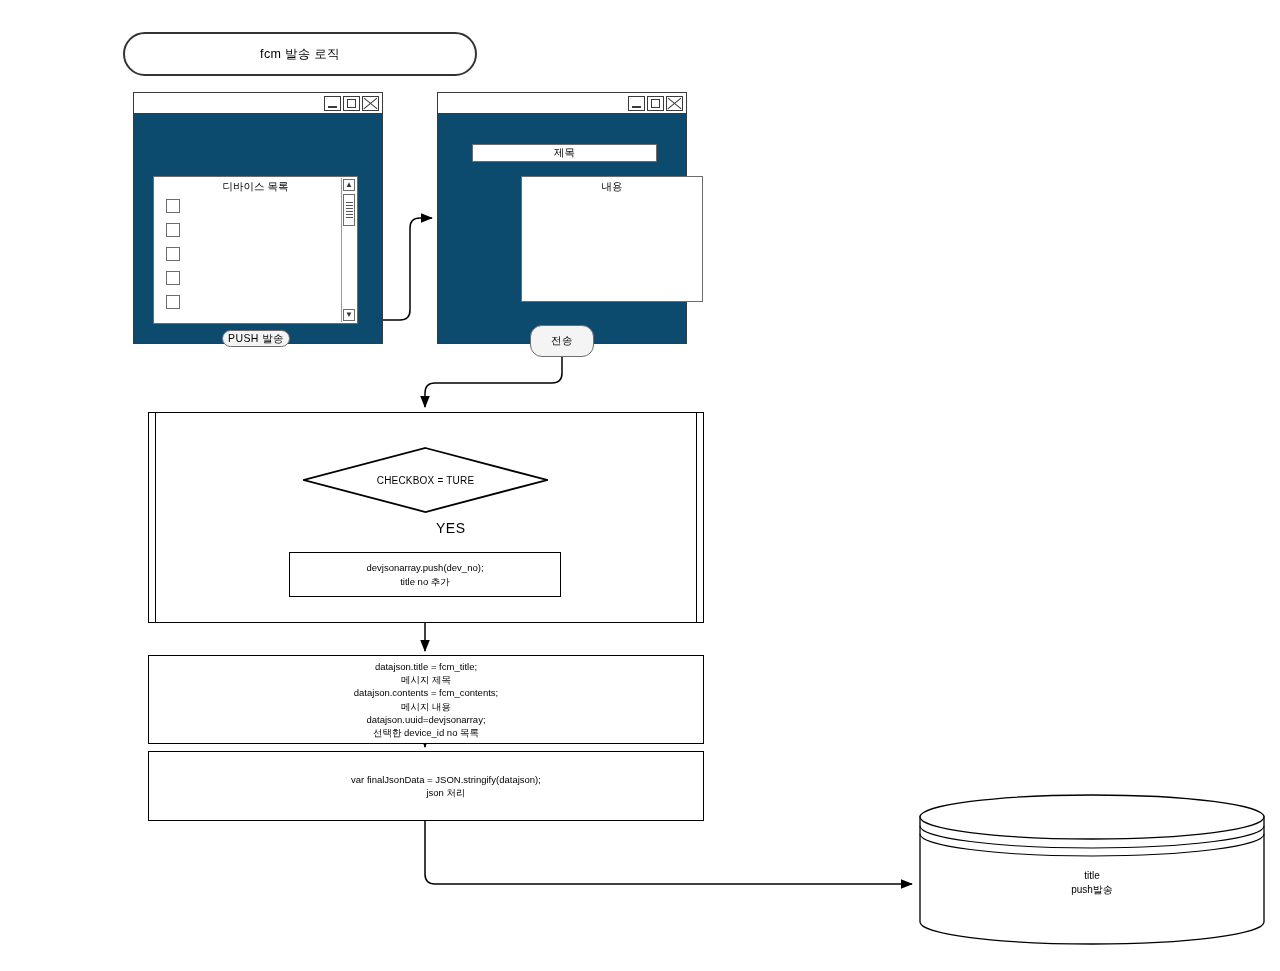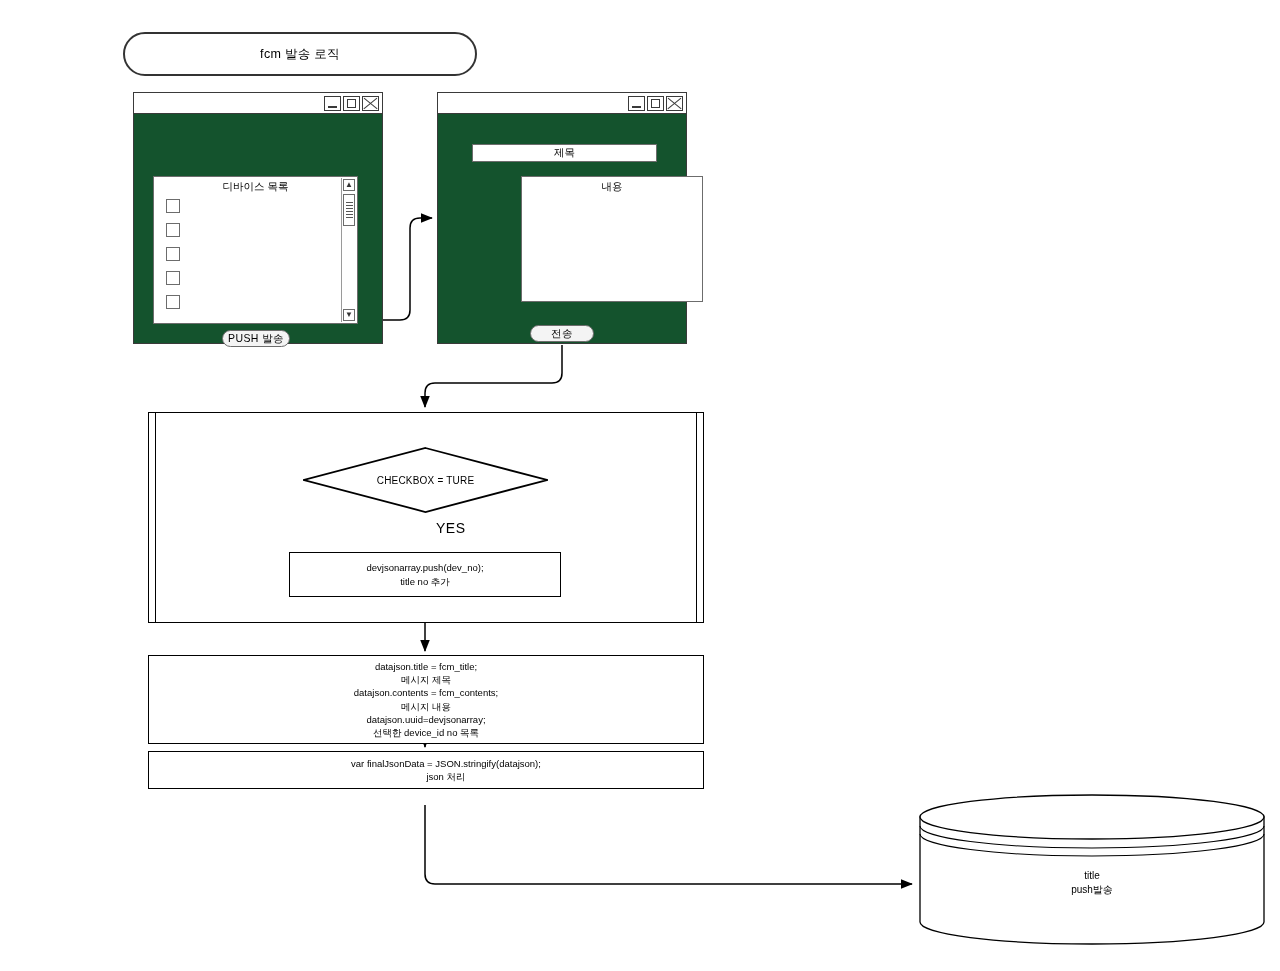--- a/index.html
+++ b/index.html
@@ -43,21 +43,21 @@
     display: flex;
     align-items: center;
     justify-content: center;
     font-size: 12.5px;
     letter-spacing: .3px;
   }
 
   
   .window {
     border: 1.6px solid #3a3a3a;
-    background: #14532d;
+    background: #0c4a6e;
   }
   .window-titlebar {
     height: 20px;
     border-bottom: 1.6px solid #3a3a3a;
     display: flex;
     align-items: center;
     justify-content: flex-end;
     padding-right: 3px;
     gap: 2px;
     background: #ffffff;
@@ -229,21 +229,21 @@
     width: 182px;
     height: 126px;
     border: 1.4px solid #6c6c6c;
     background: #ffffff;
     box-sizing: border-box;
     padding-top: 3px;
     text-align: center;
     font-size: 10.5px;
     margin-left: 46px;
   }
-  #send-button { left: 92px; top: 211px; width: 64px; height: 17px; }
+  #send-button { left: 92px; top: 211px; width: 64px; height: 32px; }
 
   
   #loop-container {
     left: 148px;
     top: 412px;
     width: 556px;
     height: 211px;
     border: 1.6px solid #000000;
     background: #ffffff;
   }
@@ -294,21 +294,21 @@
     background: #ffffff;
     display: flex;
     align-items: center;
     justify-content: center;
     text-align: center;
     font-size: 9.5px;
     line-height: 1.38;
   }
   #proc-push-dev { left: 289px; top: 552px; width: 272px; height: 45px; }
   #proc-datajson { left: 148px; top: 655px; width: 556px; height: 89px; }
-  #proc-stringify { left: 148px; top: 751px; width: 556px; height: 38px; padding-left: 40px; }
+  #proc-stringify { left: 148px; top: 751px; width: 556px; height: 70px; padding-left: 40px; }
 
   
   #db-server {
     left: 918px;
     top: 793px;
     width: 348px;
     height: 153px;
   }
   #db-server svg { position: absolute; left: 0; top: 0; }
   #db-server .db-label {

